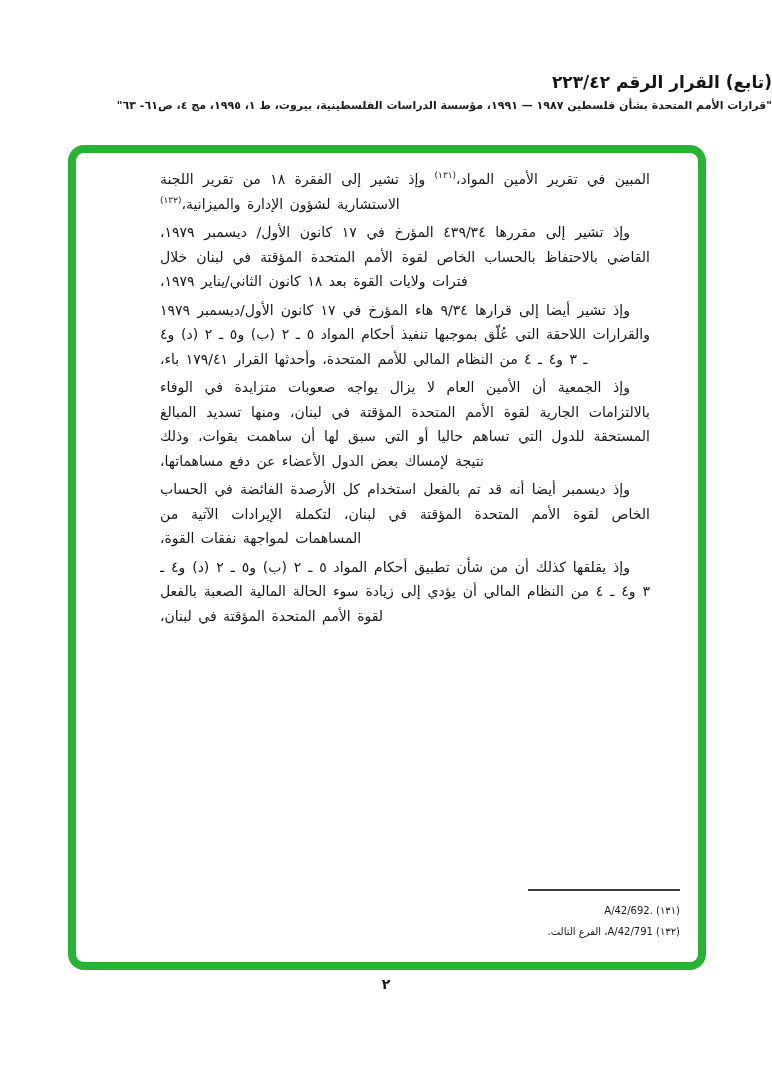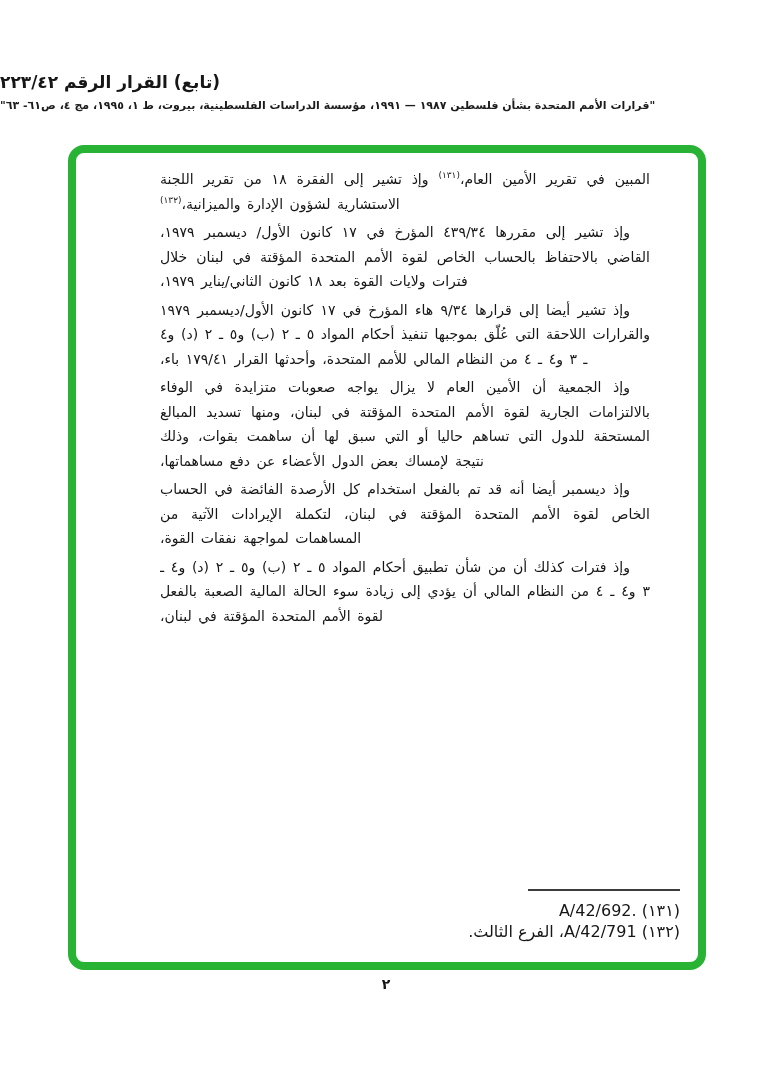--- a/index.html
+++ b/index.html
@@ -9,21 +9,21 @@
     width: 772px; height: 1088px;
     background: #ffffff;
     font-family: "DejaVu Sans", sans-serif;
     color: var(--ink);
     position: relative;
     overflow: hidden;
   }
   .page { position: absolute; inset: 0; }
 
   
-  .header { position: absolute; top: 72px; left: 0; right: 0; text-align: left; direction: rtl; }
+  .header { position: absolute; top: 72px; left: 0; right: 0; text-align: right; direction: rtl; }
   .header .title { font-size: 17px; font-weight: bold; letter-spacing: 0.5px; }
   .header .source { margin-top: 7px; font-size: 11px; font-weight: bold; color: #1c1c1c; }
 
   
   .frame {
     position: absolute;
     left: 68px; top: 145px;
     width: 638px; height: 825px;
     border: 8px solid var(--frame-green);
     border-radius: 16px;
@@ -62,21 +62,21 @@
     right: 18px; bottom: 20px;
     width: 330px;
     direction: rtl;
     text-align: right;
   }
   .fn-divider {
     width: 152px;
     border-top: 2px solid #3c3c3c;
     margin-bottom: 9px;
   }
-  .footnote { font-size: 16px; line-height: 21px; }
+  .footnote { font-size: 10px; line-height: 21px; }
   .footnote .fn-marker { letter-spacing: 0.5px; }
 
   
   .page-number {
     position: absolute;
     top: 976px; left: 0;
     width: 772px;
     text-align: center;
     font-size: 14px;
     font-weight: bold;
@@ -87,26 +87,26 @@
 
 <div class="page">
 
   <div class="header">
     <div class="title">(تابع) القرار الرقم ٢٢٣/٤٢</div>
     <div class="source">"قرارات الأمم المتحدة بشأن فلسطين ١٩٨٧ — ١٩٩١، مؤسسة الدراسات الفلسطينية، بيروت، ط ١، ١٩٩٥، مج ٤، ص٦١- ٦٣"</div>
   </div>
 
   <div class="frame">
     <div class="content">
-        <p class="para continued"><span class="plain">المبين في تقرير الأمين العام،</span><sup class="fnref">(١٣١)</sup><span class="plain"> </span><span class="lead">وإذ تشير</span><span class="plain"> إلى الفقرة ١٨ من تقرير اللجنة الاستشارية لشؤون الإدارة والميزانية،</span><sup class="fnref">(١٣٢)</sup></p>
+        <p class="para continued"><span class="plain">المبين في تقرير الأمين المواد،</span><sup class="fnref">(١٣١)</sup><span class="plain"> </span><span class="lead">وإذ تشير</span><span class="plain"> إلى الفقرة ١٨ من تقرير اللجنة الاستشارية لشؤون الإدارة والميزانية،</span><sup class="fnref">(١٣٢)</sup></p>
         <p class="para"><span class="lead">وإذ تشير</span><span class="plain"> إلى مقررها ٤٣٩/٣٤ المؤرخ في ١٧ كانون الأول/ ديسمبر ١٩٧٩، القاضي بالاحتفاظ بالحساب الخاص لقوة الأمم المتحدة المؤقتة في لبنان خلال فترات ولايات القوة بعد ١٨ كانون الثاني/يناير ١٩٧٩،</span></p>
         <p class="para"><span class="lead">وإذ تشير أيضا</span><span class="plain"> إلى قرارها ٩/٣٤ هاء المؤرخ في ١٧ كانون الأول/ديسمبر ١٩٧٩ والقرارات اللاحقة التي عُلّق بموجبها تنفيذ أحكام المواد ٥ ـ ٢ (ب) و٥ ـ ٢ (د) و٤ ـ ٣ و٤ ـ ٤ من النظام المالي للأمم المتحدة، وأحدثها القرار ١٧٩/٤١ باء،</span></p>
         <p class="para"><span class="lead">وإذ الجمعية</span><span class="plain"> أن الأمين العام لا يزال يواجه صعوبات متزايدة في الوفاء بالالتزامات الجارية لقوة الأمم المتحدة المؤقتة في لبنان، ومنها تسديد المبالغ المستحقة للدول التي تساهم حاليا أو التي سبق لها أن ساهمت بقوات، وذلك نتيجة لإمساك بعض الدول الأعضاء عن دفع مساهماتها،</span></p>
         <p class="para"><span class="lead">وإذ ديسمبر أيضا</span><span class="plain"> أنه قد تم بالفعل استخدام كل الأرصدة الفائضة في الحساب الخاص لقوة الأمم المتحدة المؤقتة في لبنان، لتكملة الإيرادات الآتية من المساهمات لمواجهة نفقات القوة،</span></p>
-        <p class="para"><span class="lead">وإذ فترات كذلك</span><span class="plain"> أن من شأن تطبيق أحكام المواد ٥ ـ ٢ (ب) و٥ ـ ٢ (د) و٤ ـ ٣ و٤ ـ ٤ من النظام المالي أن يؤدي إلى زيادة سوء الحالة المالية الصعبة بالفعل لقوة الأمم المتحدة المؤقتة في لبنان،</span></p>
+        <p class="para"><span class="lead">وإذ يقلقها كذلك</span><span class="plain"> أن من شأن تطبيق أحكام المواد ٥ ـ ٢ (ب) و٥ ـ ٢ (د) و٤ ـ ٣ و٤ ـ ٤ من النظام المالي أن يؤدي إلى زيادة سوء الحالة المالية الصعبة بالفعل لقوة الأمم المتحدة المؤقتة في لبنان،</span></p>
       </div>
 
     <div class="footnotes">
       <div class="fn-divider"></div>
       <div>
           <div class="footnote"><span class="fn-marker">(١٣١) </span><span class="fn-text">A/42/692.‎</span></div>
           <div class="footnote"><span class="fn-marker">(١٣٢) </span><span class="fn-text">A/42/791، الفرع الثالث.</span></div>
         </div>
     </div>
   </div>

